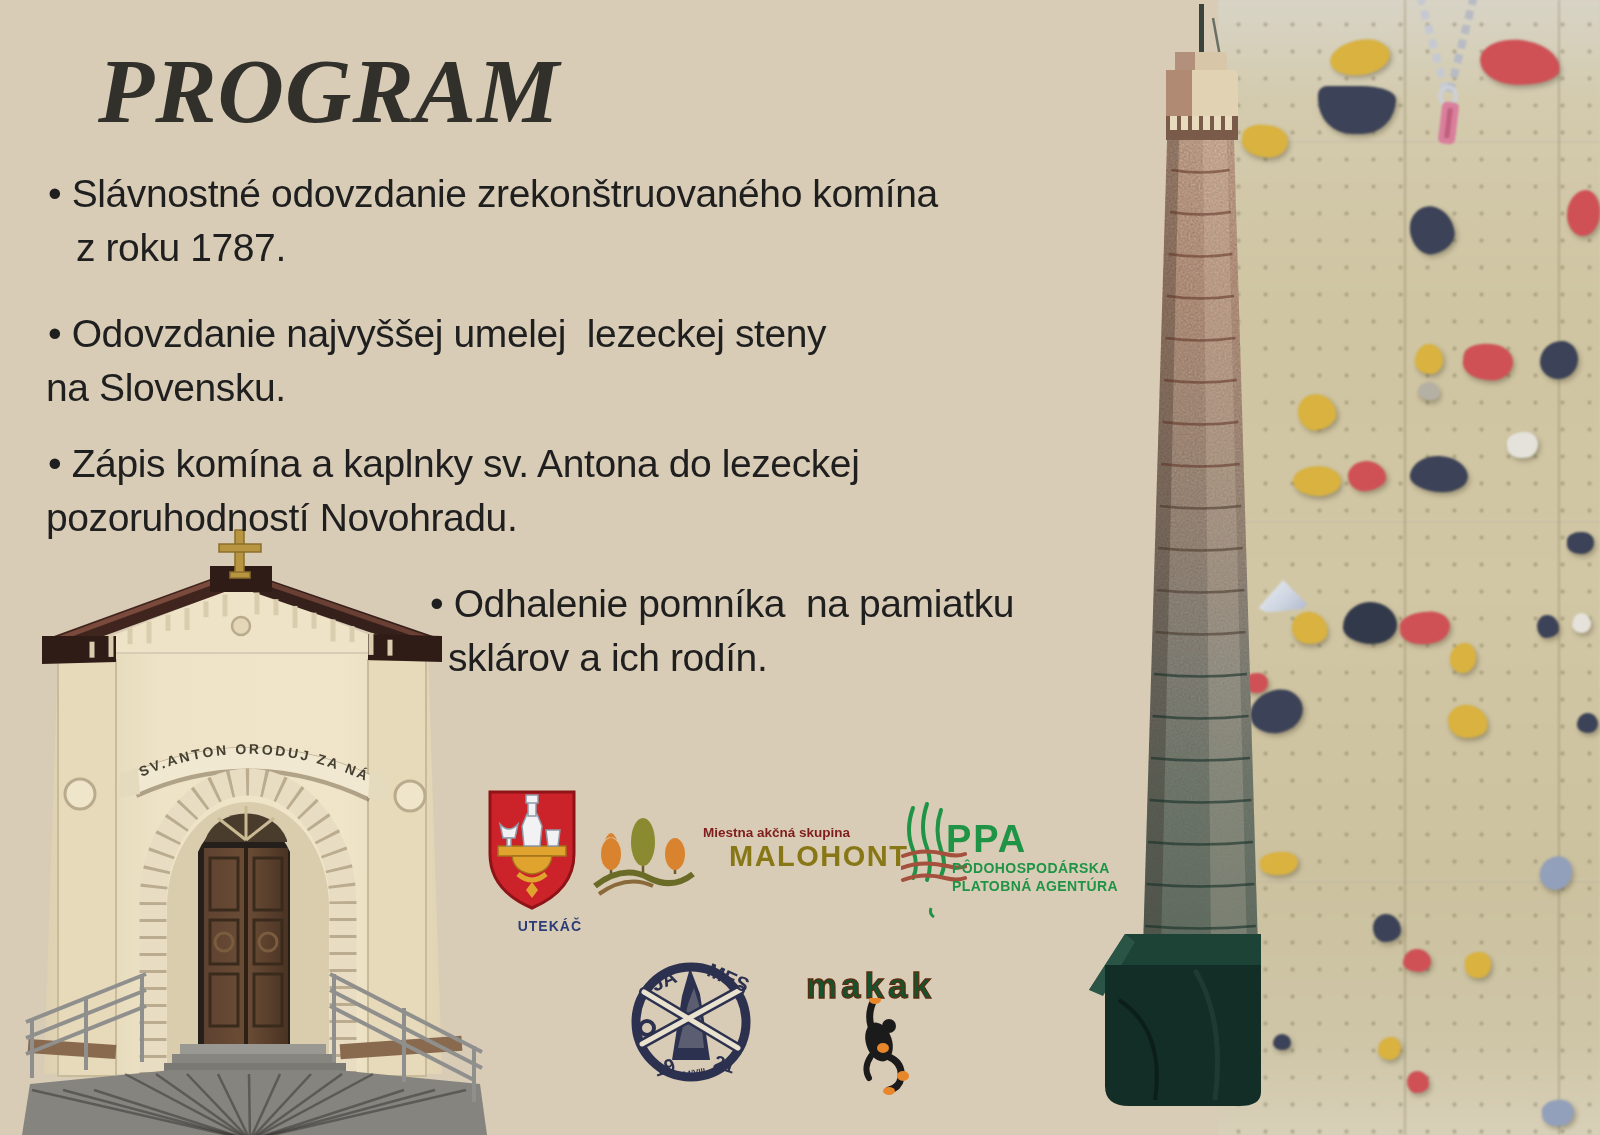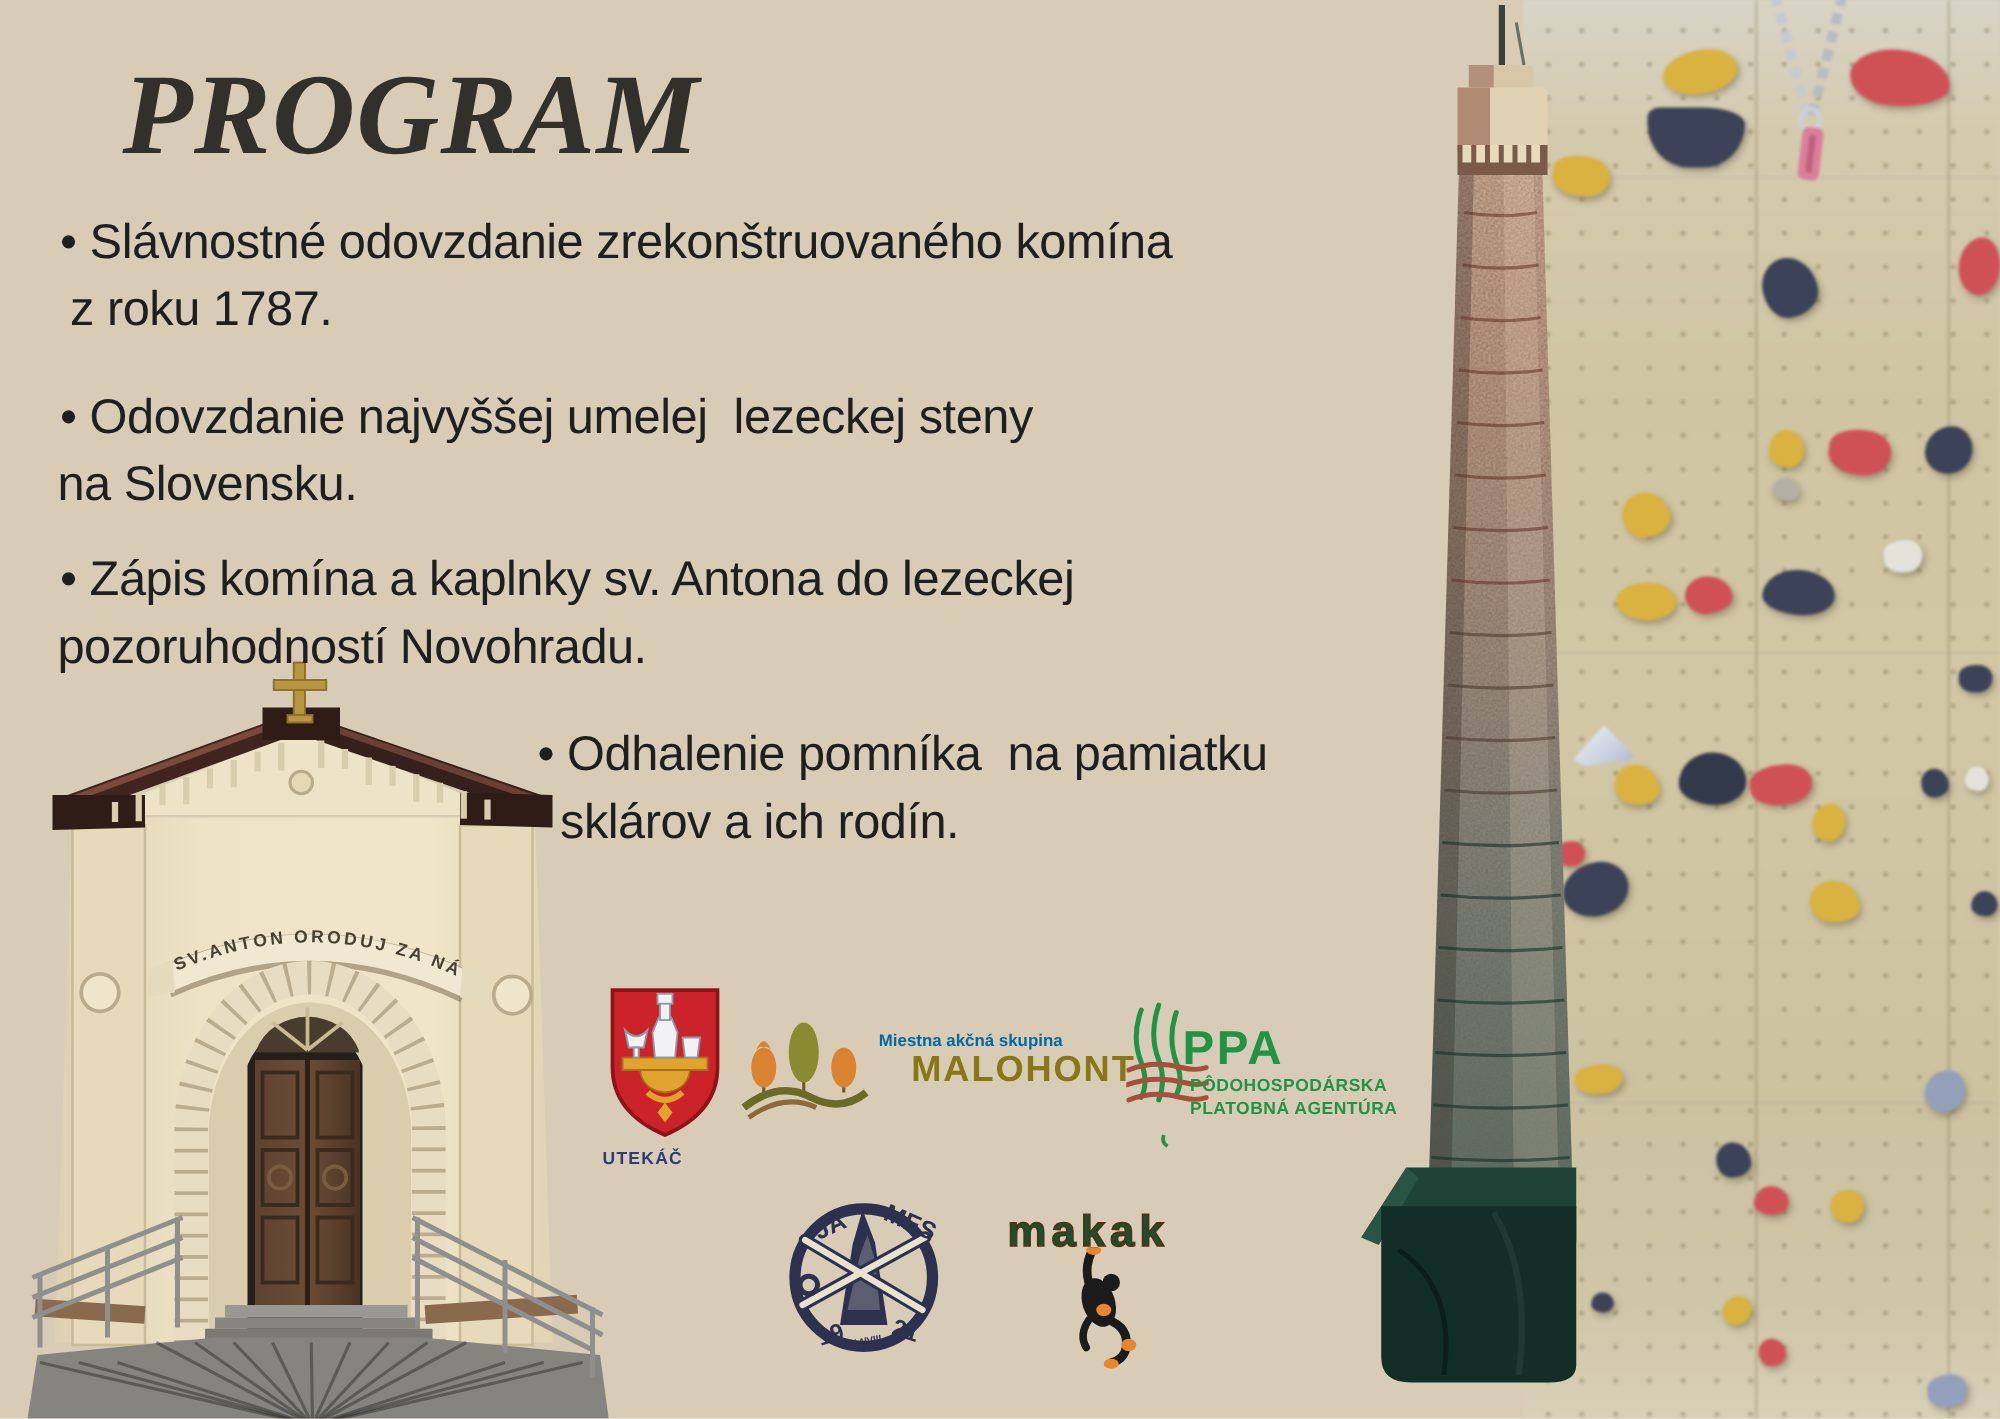--- a/index.html
+++ b/index.html
@@ -23,23 +23,23 @@
   .hold{position:absolute;box-shadow:2px 3px 5px rgba(60,55,35,.35);}
   .hold.volume{clip-path:polygon(0% 100%,52% 0%,100% 82%);box-shadow:none;
                background:linear-gradient(135deg,#eef1f5 0%,#cfd6e2 55%,#aab4c8 100%) !important;}
   .chainsvg{position:absolute;left:160px;top:-4px;}
   
   .chimney{position:absolute;left:1075px;top:0;z-index:3;}
   
   .chapel{position:absolute;left:22px;top:522px;z-index:2;}
   
   .abs{position:absolute;}
-  .utekac-label{left:482px;top:918px;width:100px;text-align:left;font-size:14px;
+  .utekac-label{left:482px;top:918px;width:100px;text-align:right;font-size:14px;
                 font-weight:bold;letter-spacing:1px;color:#2b3c78;}
-  .mal-tag{left:703px;top:825px;font-size:13.5px;font-weight:bold;color:#0369a1;}
+  .mal-tag{left:703px;top:825px;font-size:13.5px;font-weight:bold;color:#7f1d1d;}
   .mal-name{left:729px;top:840px;font-size:29px;font-weight:bold;letter-spacing:1.5px;color:#887716;}
   .ppa-abbr{left:946px;top:818px;font-size:38px;font-weight:bold;letter-spacing:2px;color:#1f9447;}
   .ppa-l1{left:952px;top:860px;font-size:14px;font-weight:bold;letter-spacing:.4px;color:#1f9447;}
   .ppa-l2{left:952px;top:878px;font-size:14px;font-weight:bold;letter-spacing:.4px;color:#1f9447;}
   .makak-word{left:806px;top:966px;font-size:35px;font-weight:bold;letter-spacing:4px;
               color:#14532d;-webkit-text-stroke:1.3px #5a2d10;}
   .t{position:absolute;z-index:4;}
 </style>
 </head>
 <body>
@@ -314,21 +314,21 @@
         <polyline points="308,468 460,546"></polyline>
         <polyline points="308,484 452,558"></polyline>
       <line x1="312" y1="452" x2="312" y2="540"></line>
         <line x1="382" y1="486" x2="382" y2="560"></line>
         <line x1="452" y1="524" x2="452" y2="580"></line>
     </g>
   </svg>
 
   <h1 class="title t">PROGRAM</h1>
   <div class="bline t" style="left:48px;top:172px">• Slávnostné odovzdanie zrekonštruovaného komína</div>
-  <div class="bline t" style="left:56px;top:226px">z roku 1787.</div>
+  <div class="bline t" style="left:76px;top:226px">z roku 1787.</div>
   <div class="bline t" style="left:48px;top:312px">• Odovzdanie najvyššej umelej  lezeckej steny</div>
   <div class="bline t" style="left:46px;top:366px">na Slovensku.</div>
   <div class="bline t" style="left:48px;top:442px">• Zápis komína a kaplnky sv. Antona do lezeckej</div>
   <div class="bline t" style="left:430px;top:582px">• Odhalenie pomníka  na pamiatku</div>
   <div class="bline t" style="left:46px;top:496px">pozoruhodností Novohradu.</div>
   <div class="bline t" style="left:448px;top:636px">sklárov a ich rodín.</div>
 
   <svg class="abs t" style="left:482px;top:786px" width="100" height="128" viewBox="0 0 100 128">
     <path d="M 8 6 H 92 V 68 Q 92 104 50 122 Q 8 104 8 68 Z" fill="#cc2229" stroke="#8e1418" stroke-width="3"></path>
     <rect x="16" y="60" width="68" height="10" fill="#e0a32e" stroke="#a3721a" stroke-width="1.5"></rect>

